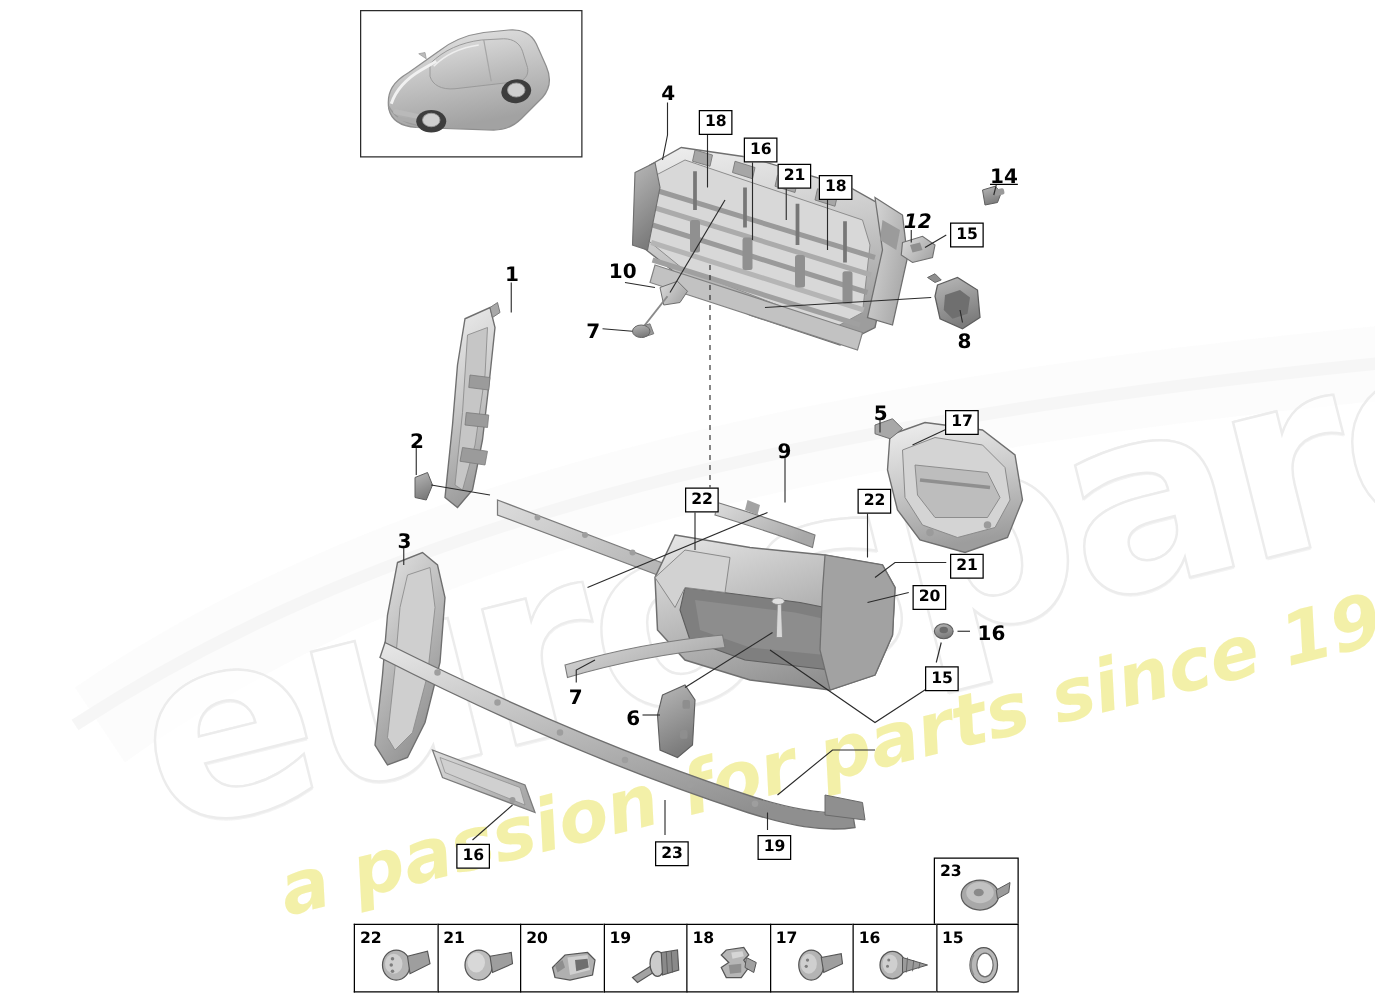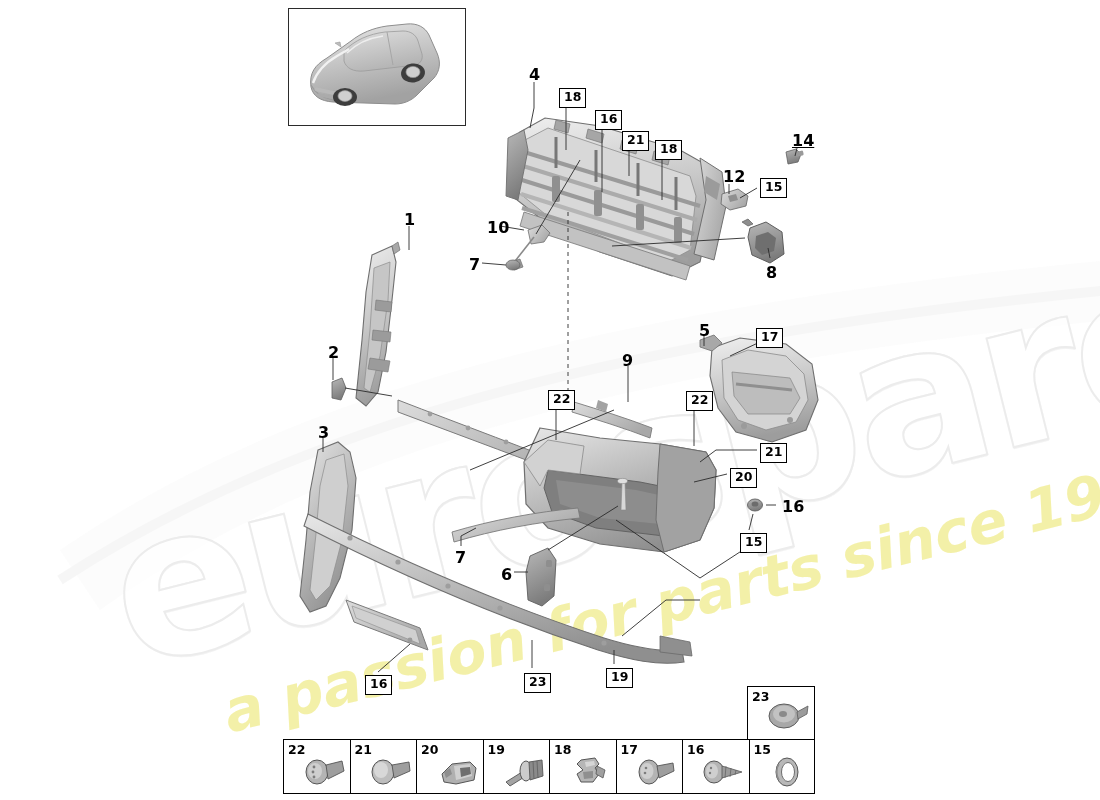--- a/index.html
+++ b/index.html
@@ -401,23 +401,23 @@
 
   <div class="lbl" style="left:404px;top:212px;">1</div>
   <div class="lbl" style="left:328px;top:345px;">2</div>
   <div class="lbl" style="left:318px;top:425px;">3</div>
   <div class="lbl" style="left:529px;top:67px;">4</div>
   <div class="lbl" style="left:699px;top:323px;">5</div>
   <div class="lbl" style="left:501px;top:567px;">6</div>
   <div class="lbl" style="left:455px;top:550px;">7</div>
   <div class="lbl" style="left:766px;top:265px;">8</div>
   <div class="lbl" style="left:622px;top:353px;">9</div>
-  <div class="lbl" style="left:487px;top:220px;">10</div>
+  <div class="lbl" style="left:487px;top:209px;">10</div>
   <div class="lbl" style="left:469px;top:257px;">7</div>
-  <div class="lbl" style="left:723px;top:169px;">12</div>
+  <div class="lbl" style="left:723px;top:169px;font-style:italic;">12</div>
   <div class="lbl" style="left:782px;top:499px;">16</div>
   <div class="lbl" style="left:792px;top:133px;text-decoration:underline;">14</div>
 
   <div class="lbl boxed" style="left:559px;top:88px;">18</div>
   <div class="lbl boxed" style="left:595px;top:110px;">16</div>
   <div class="lbl boxed" style="left:622px;top:131px;">21</div>
   <div class="lbl boxed" style="left:655px;top:140px;">18</div>
   <div class="lbl boxed" style="left:760px;top:178px;">15</div>
   <div class="lbl boxed" style="left:756px;top:328px;">17</div>
   <div class="lbl boxed" style="left:548px;top:390px;">22</div>

